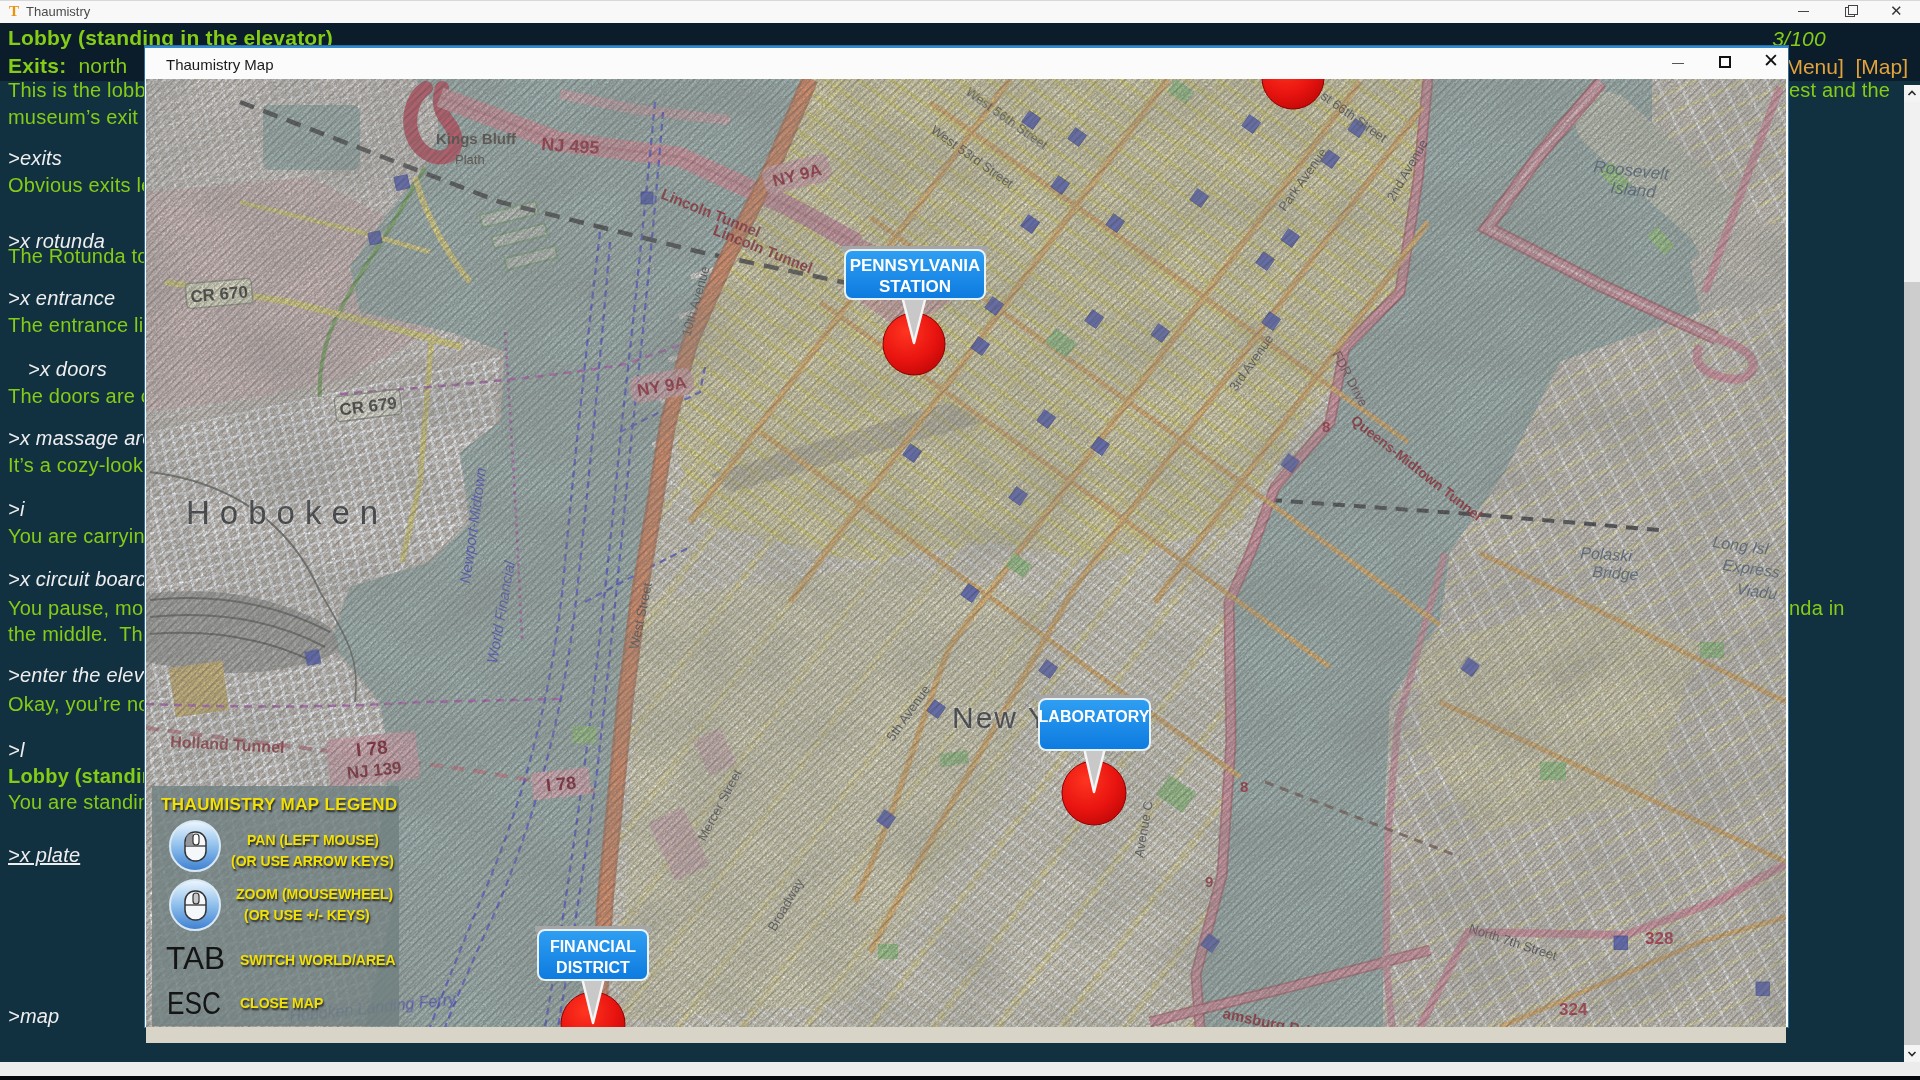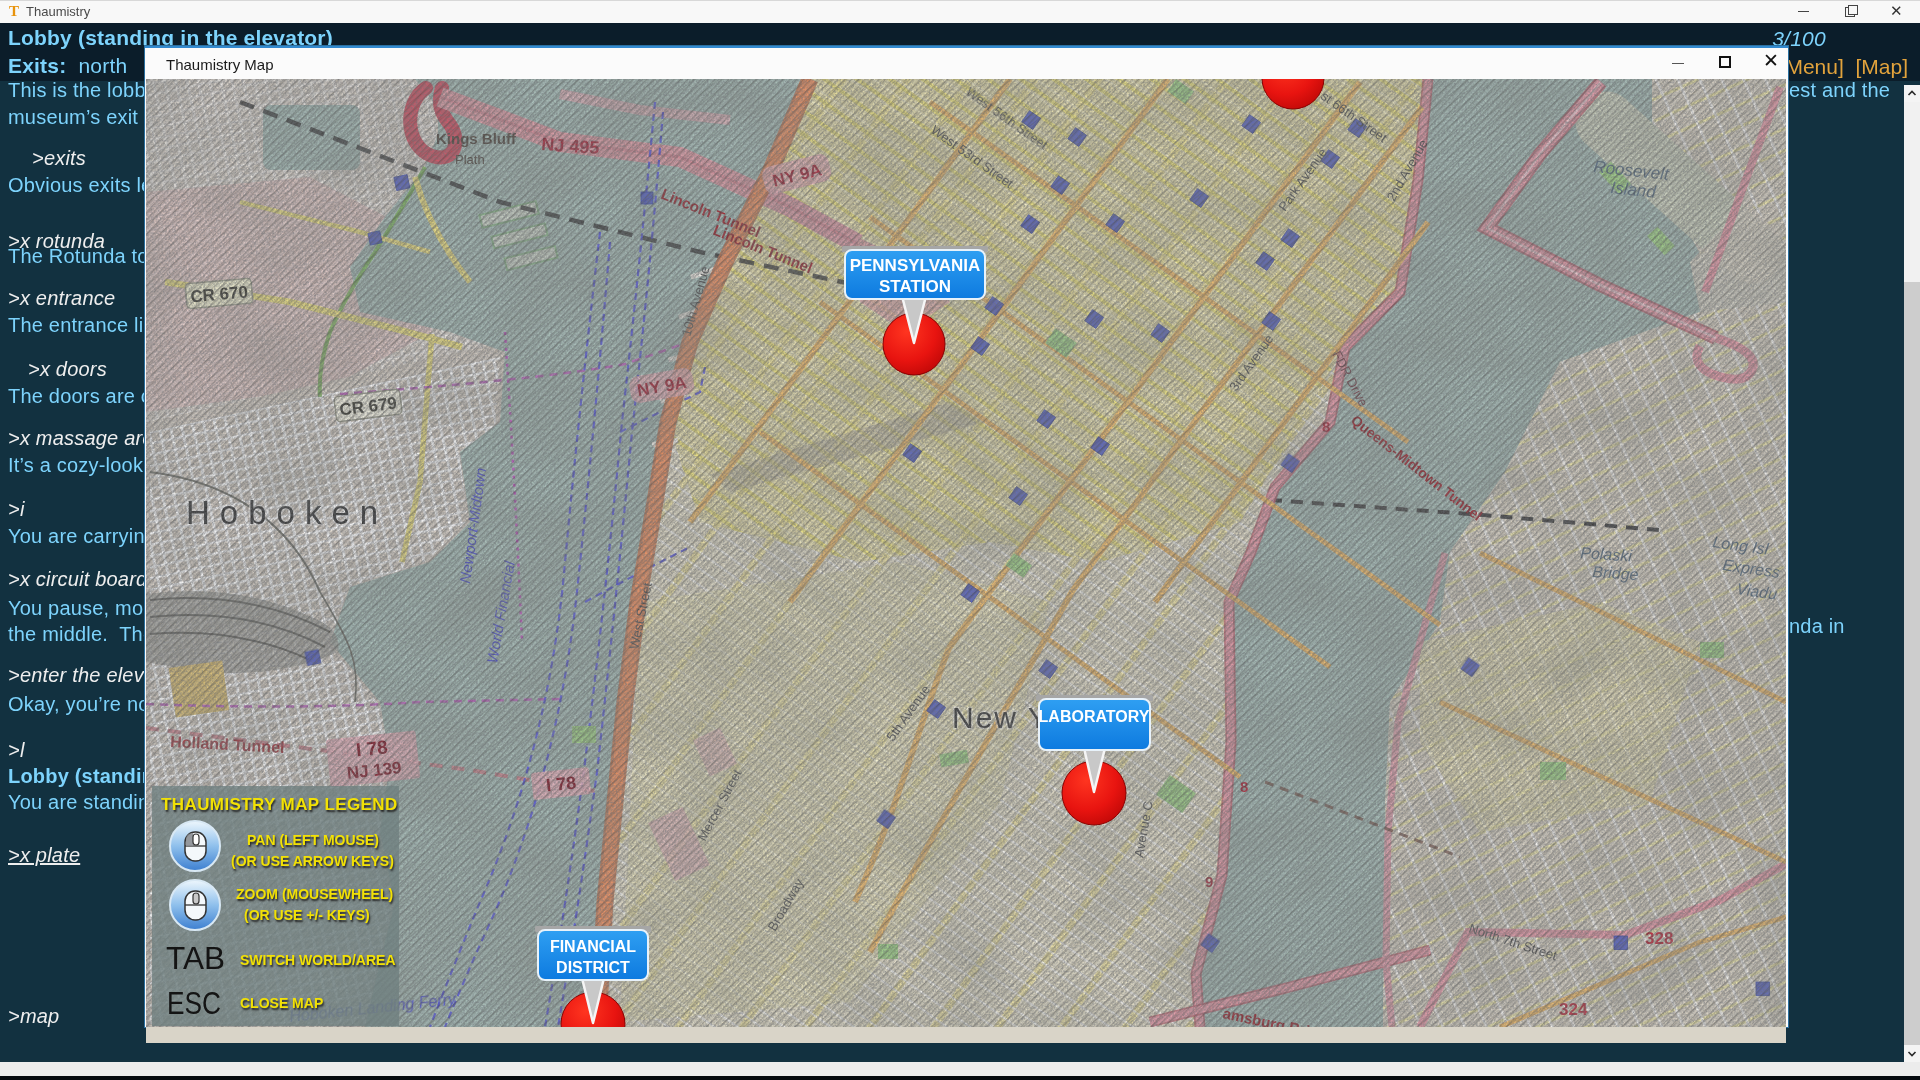--- a/index.html
+++ b/index.html
@@ -5,21 +5,21 @@
   html,body{margin:0;padding:0;width:1920px;height:1080px;overflow:hidden;
     font-family:"Liberation Sans", sans-serif;background:#0a1520;}
   .abs{position:absolute;}
   #stage{position:absolute;top:0;left:0;width:1920px;height:1080px;}
   
   #titlebar{top:0;left:0;width:1920px;height:23px;background:#f8f8f8;border-top:1px solid #d8d8d8;box-sizing:border-box;}
   #titletext{top:4px;left:26px;font-size:13px;color:#4a4a4a;}
   
   #gamearea{top:23px;left:0;width:1920px;height:1039px;background:#123140;}
   #statusbar{top:0;left:0;width:1920px;height:58px;background:#0b1d2a;}
-  .gtext{color:#7dd3fc;font-size:20px;white-space:nowrap;letter-spacing:0.2px;}
+  .gtext{color:#84cc16;font-size:20px;white-space:nowrap;letter-spacing:0.2px;}
   .cmd{color:#eeeeee;font-style:italic;}
   #inputbar{top:1039px;left:0;width:1920px;height:14px;background:#ececec;}
   #botstrip{top:1053px;left:0;width:1920px;height:4px;background:#05090e;}
   
   #sbar{top:62px;left:1904px;width:16px;height:977px;background:#cdcdcd;}
   .sbtn{left:0;width:16px;height:17px;background:#f4f4f4;color:#404040;font-size:11px;text-align:center;line-height:17px;}
   #sthumb{left:0;top:17px;width:16px;height:180px;background:#f1f1f1;}
   
   #mapwin{top:46px;left:145px;width:1643px;height:981px;background:#fbfbfb;border-top:2px solid #3289cf;box-sizing:border-box;box-shadow:0 0 0 1px #2a6f9f;}
   #maptitle{top:8px;left:21px;font-size:15px;color:#1a1a1a;}
@@ -53,21 +53,21 @@
     <div class="abs gtext" style="top:31px;left:8px;font-size:21px;"><b>Exits:</b>&nbsp; north&nbsp;&nbsp; south&nbsp;&nbsp; west</div>
 
     <div class="abs" style="top:32px;left:1400px;width:508px;text-align:right;font-size:21px;color:#e2a33c;">[Menu]&nbsp; [Map]</div>
 
     <div class="abs" style="top:0px;left:8px;width:1880px;height:1039px;">
 
       <div class="abs gtext" style="top:56px;left:0px;">This is the lobby of the museum. There is a big rotunda in the centre, the gift shop is to the west and the</div>
 
       <div class="abs gtext" style="top:83px;left:0px;">museum’s exit turnstiles are south.</div>
 
-      <div class="abs gtext cmd" style="top:124px;left:0px;margin-left:24px;">&gt;exits</div>
+      <div class="abs gtext cmd" style="top:124px;left:0px;">&gt;exits</div>
       <div class="abs gtext" style="top:151px;left:0px;">Obvious exits lead north, south, and west.</div>
 
       <div class="abs gtext cmd" style="top:207px;left:0px;">&gt;x rotunda</div>
       <div class="abs gtext" style="top:222px;left:0px;">The Rotunda towers above the museum floor.</div>
 
       <div class="abs gtext cmd" style="top:264px;left:0px;">&gt;x entrance</div>
       <div class="abs gtext" style="top:291px;left:0px;">The entrance lies to the south of here.</div>
 
       <div class="abs gtext cmd" style="top:335px;left:0px;margin-left:20px;">&gt;x doors</div>
       <div class="abs gtext" style="top:362px;left:0px;">The doors are closed at the moment.</div>
@@ -88,21 +88,21 @@
       <div class="abs gtext cmd" style="top:716px;left:0px;">&gt;l</div>
       <div class="abs gtext" style="top:742px;left:0px;font-weight:bold;">Lobby (standing in the elevator)</div>
       <div class="abs gtext" style="top:768px;left:0px;">You are standing in the elevator in the lobby.</div>
 
       <div class="abs gtext cmd" style="top:821px;left:0px;text-decoration:underline;">&gt;x plate</div>
 
       <div class="abs gtext cmd" style="top:982px;left:0px;">&gt;map</div>
 
       <div class="abs gtext" style="top:56px;left:1781px;">est and the</div>
 
-      <div class="abs gtext" style="top:592px;left:1781px;">nda in</div>
+      <div class="abs gtext" style="top:574px;left:1781px;">nda in</div>
     </div>
 
     <div id="sbar" class="abs">
 
       <div class="sbtn abs" style="top:0px;"><svg width="16" height="17">
             <path d="M4.5 10 L8 6.5 L11.5 10" stroke="#2b2b2b" stroke-width="1.6" fill="none"></path>
           </svg></div>
 
       <div id="sthumb" class="abs"></div>
 

